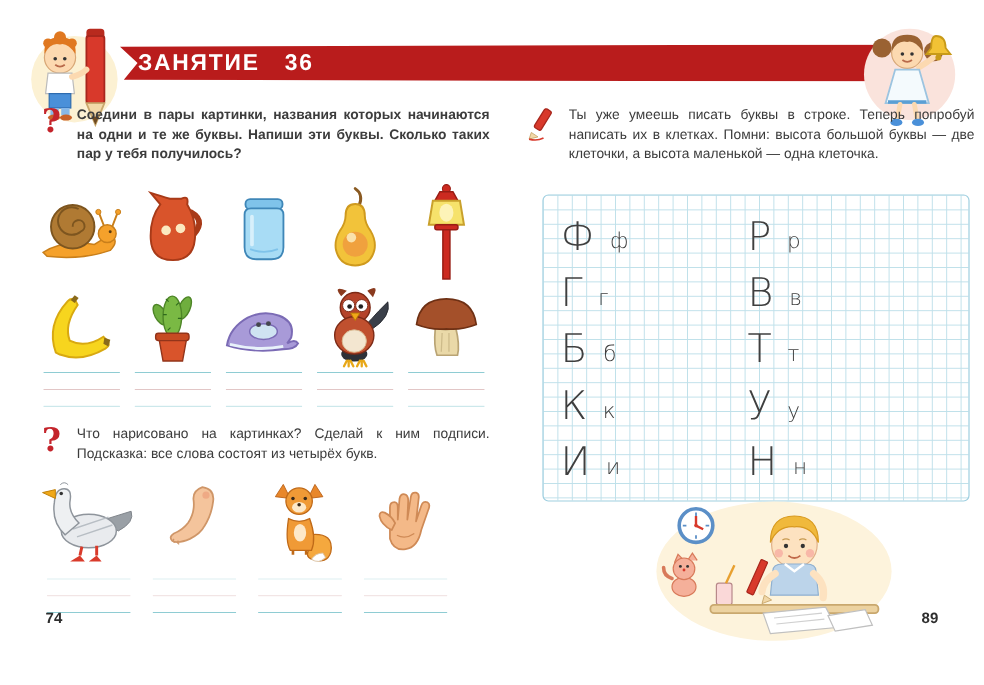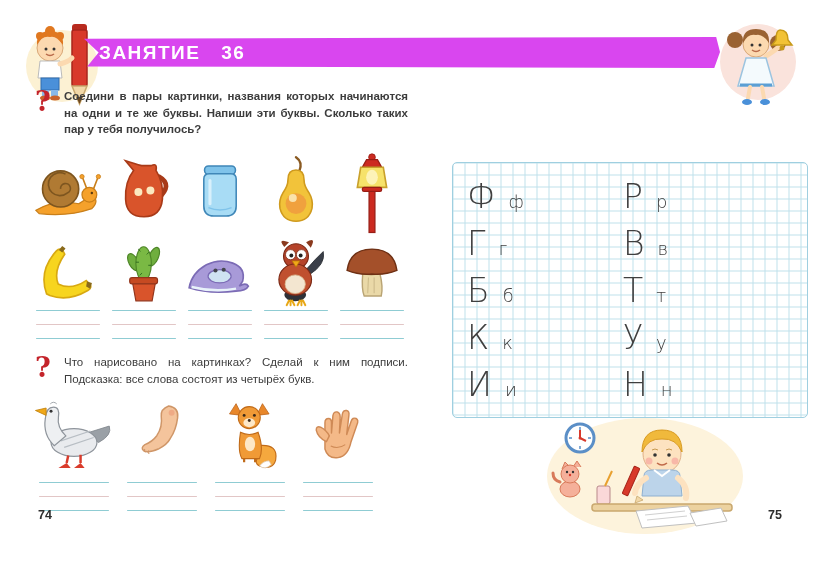--- a/index.html
+++ b/index.html
@@ -8,22 +8,22 @@
     background: #ffffff;
     position: relative;
     overflow: hidden;
     font-family: "Liberation Sans", sans-serif;
     color: #3c3c3c;
   }
   
   .boy-illo { position: absolute; left: 22px; top: 16px; width: 85px; height: 92px; }
   .girl-illo { position: absolute; left: 710px; top: 14px; width: 95px; height: 105px; }
   .banner {
-    position: absolute; left: 84px; top: 37px; width: 636px; height: 31px;
-    background: #d946ef;
+    position: absolute; left: 100px; top: 37px; width: 636px; height: 31px;
+    background: #b91c1c;
     clip-path: polygon(0 6%, 99.4% 0, 100% 48%, 99.1% 100%, 0.5% 95%, 2.3% 50%);
     display: flex; align-items: center;
   }
   .banner-title {
     color: #ffffff; font-weight: bold; font-size: 19px;
     letter-spacing: 1.5px; word-spacing: 14px;
     padding-left: 15px; font-family: "Liberation Sans", sans-serif;
   }
   
   .left-page  { position: absolute; left: 30px;  top: 88px; width: 390px; height: 440px; }
@@ -349,20 +349,30 @@
           <div class="wl"></div>
           <div class="wl pink"></div>
           <div class="wl"></div>
         </div>
       </div>
   </div>
 </div>
 
 <div class="right-page">
 
+  <div class="task" style="left:0; top:0; width:372px;">
+    <div class="pencil-icon-box">
+      <svg width="24" height="30" viewBox="0 0 26 30">
+        <rect x="10" y="1" width="7" height="20" rx="2" transform="rotate(32 13 11)" fill="#d8392b" stroke="#a8261c" stroke-width="1.2"></rect>
+        <path d="M3 23 l6 4 -8 2 Z" fill="#f2d8a8" stroke="#c9a86e" stroke-width="0.8"></path>
+        <path d="M1 29 q7 2 13 -1" stroke="#d8392b" stroke-width="1.5" fill="none"></path>
+      </svg>
+    </div>
+    <div class="task-text" style="width:338px;">Ты уже умеешь писать буквы в строке. Теперь попро­буй написать их в клетках. Помни: высота большой буквы — две клеточки, а высота маленькой — одна клеточка.</div>
+  </div>
 
   <div class="letter-grid">
     <div class="pair" style="left:14px; top:18px;">
       <span class="big">Ф</span>
       <span class="small">ф</span>
     </div>
     <div class="pair" style="left:14px; top:65px;">
       <span class="big">Г</span>
       <span class="small">г</span>
     </div>
@@ -430,13 +440,13 @@
     <path d="M106 70 Q96 76 95 85" stroke="#fde2c0" stroke-width="6" fill="none" stroke-linecap="round"></path>
     <path d="M138 70 Q148 78 146 90" stroke="#fde2c0" stroke-width="6" fill="none" stroke-linecap="round"></path>
     <rect x="52" y="96" width="140" height="7" rx="3" fill="#ecd2a0" stroke="#c9a86e" stroke-width="1.5"></rect>
     <path d="M96 103 L148 98 L157 115 L102 120 Z" fill="#ffffff" stroke="#c0c0c0"></path>
     <path d="M105 107 L145 103 M107 112 L147 108" stroke="#d0d0d0"></path>
     <path d="M150 105 L181 100 L187 113 L156 118 Z" fill="#ffffff" stroke="#c0c0c0"></path>
   </svg>
 </div>
 
 <div class="page-num left">74</div>
-<div class="page-num right">75</div>
+<div class="page-num right">89</div>
 
 </body></html>

